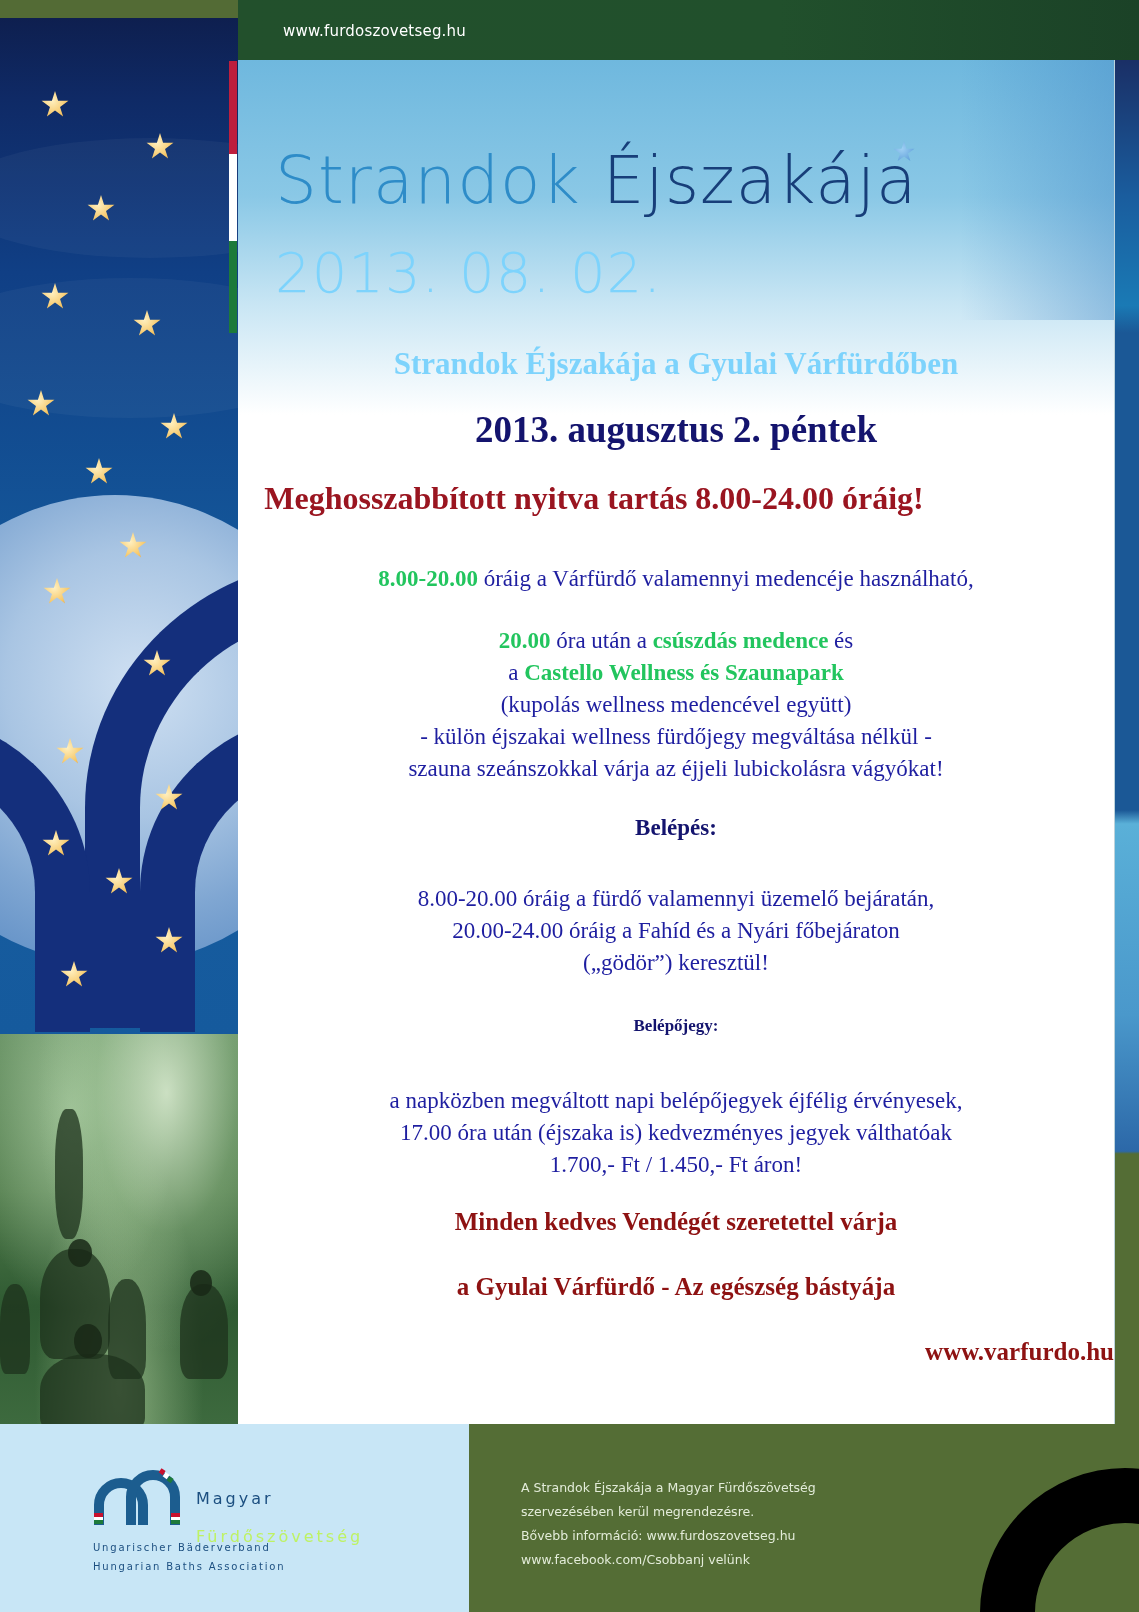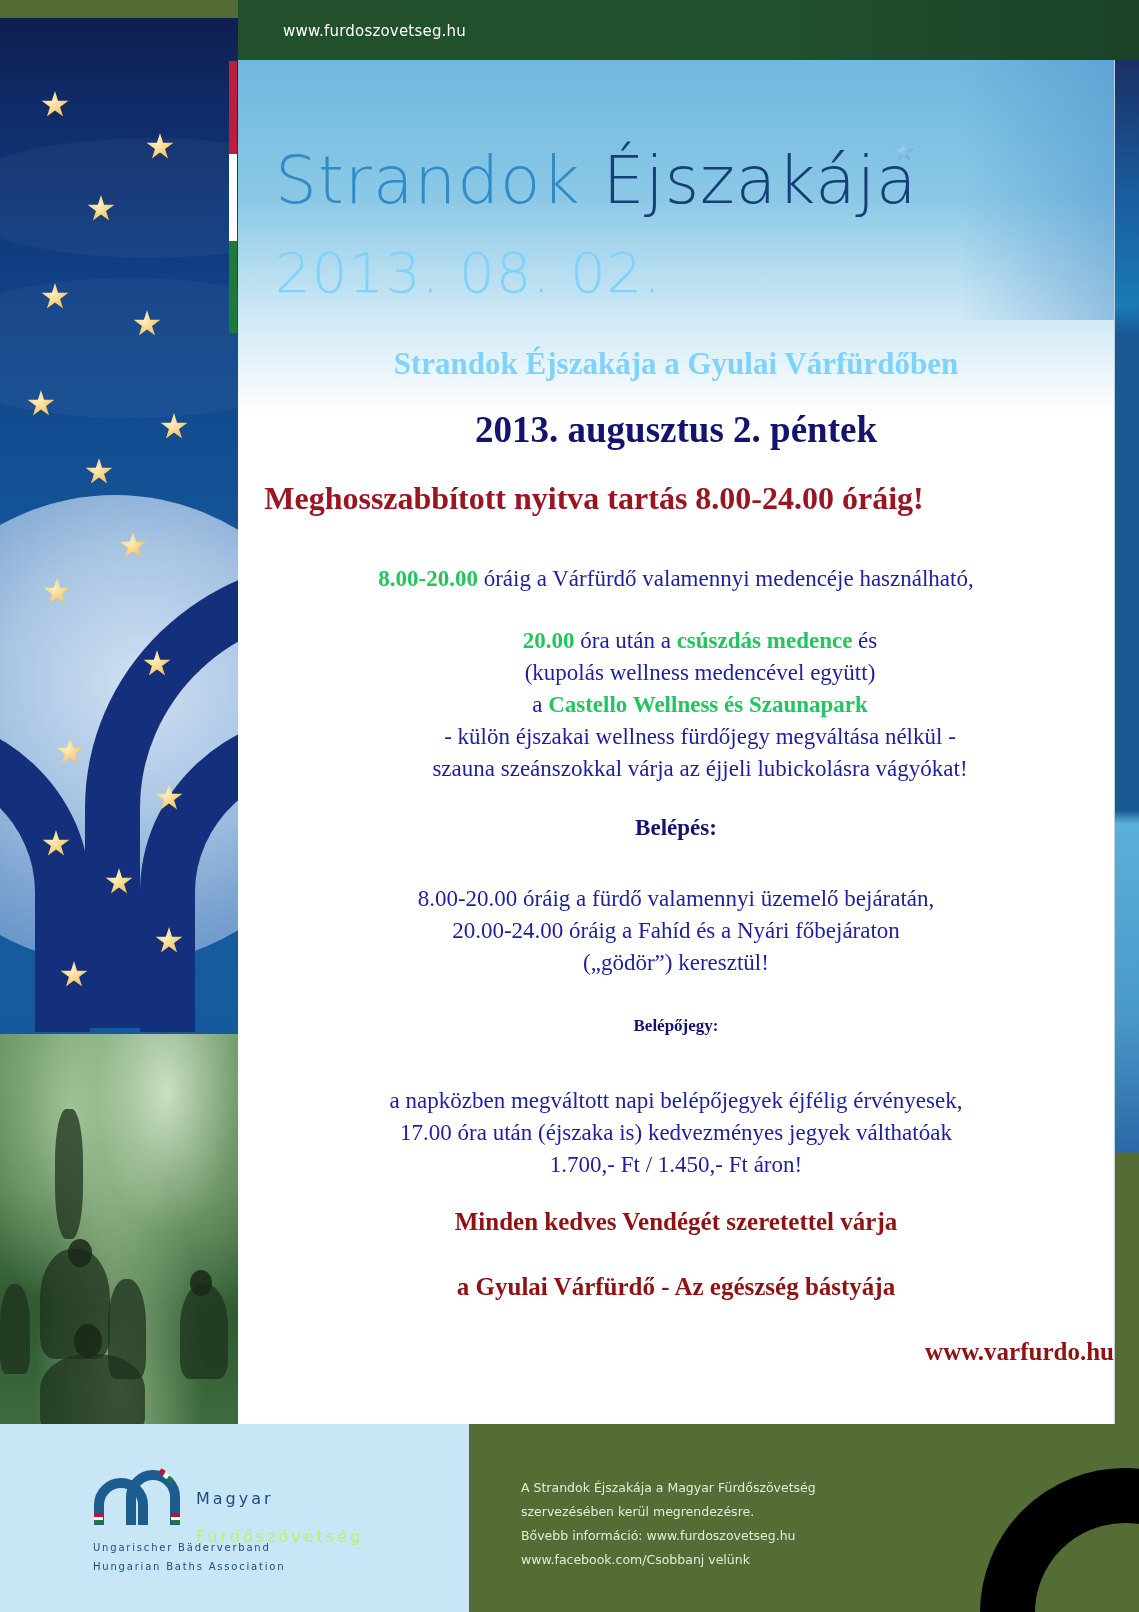--- a/index.html
+++ b/index.html
@@ -108,21 +108,21 @@
     .center-text { position: absolute; left: 238px; width: 876px; text-align: center; }
     .navy { color: #22c55e; }
     .b { font-weight: bold; }
 
     #subtitle { top: 310px; font-size: 31px; font-weight: bold; color: #7dd3fc; margin-top: 36px; }
     #date-line { top: 408px; font-size: 37px; font-weight: bold; color: #14146e; }
     #hours-line { top: 480px; font-size: 32px; font-weight: bold; color: #9a1520; left: 238px; width: 712px; }
 
     .body-line { font-size: 23px; color: #1e1ea0; line-height: 32px; }
     #p1 { top: 563px; }
-    #p2 { top: 625px; padding-left: 24px; }
+    #p2 { top: 625px; }
     #belepes-h { top: 815px; font-size: 23px; font-weight: bold; color: #14146e; }
     #p3 { top: 883px; }
     #belepojegy-h { top: 1016px; font-size: 17px; font-weight: bold; color: #14146e; }
     #p4 { top: 1085px; }
     #closing1 { top: 1208px; font-size: 25px; font-weight: bold; color: #8e1212; }
     #closing2 { top: 1273px; font-size: 25px; font-weight: bold; color: #8e1212; }
     #closing-url { top: 1338px; font-size: 25px; font-weight: bold; color: #8e1212; text-align: right; }
 
     
     #footer-left { left: 0; top: 1424px; width: 469px; height: 188px; background: #c8e6f6; }
@@ -212,24 +212,24 @@
 <div class="center-text" id="hours-line">Meghosszabbított nyitva tartás 8.00-24.00 óráig!</div>
 
 <div class="center-text body-line" id="p1">
   <span class="b navy">8.00-20.00</span><span> óráig a Várfürdő valamennyi medencéje használható,</span>
 </div>
 
 <div class="center-text body-line" id="p2">
   <div>
     <span class="b navy">20.00</span><span> óra után a </span><span class="b navy">csúszdás medence</span><span> és</span>
   </div>
-  <div>(kupolás wellness medencével együtt)</div>
   <div>
     <span>a </span><span class="b navy">Castello Wellness és Szaunapark</span>
   </div>
+  <div>(kupolás wellness medencével együtt)</div>
   <div>- külön éjszakai wellness fürdőjegy megváltása nélkül -</div>
   <div>szauna szeánszokkal várja az éjjeli lubickolásra vágyókat!</div>
 </div>
 
 <div class="center-text" id="belepes-h">Belépés:</div>
 <div class="center-text body-line" id="p3">
   <div>8.00-20.00 óráig a fürdő valamennyi üzemelő bejáratán,</div>
   <div>20.00-24.00 óráig a Fahíd és a Nyári főbejáraton</div>
   <div>(„gödör”) keresztül!</div>
 </div>

